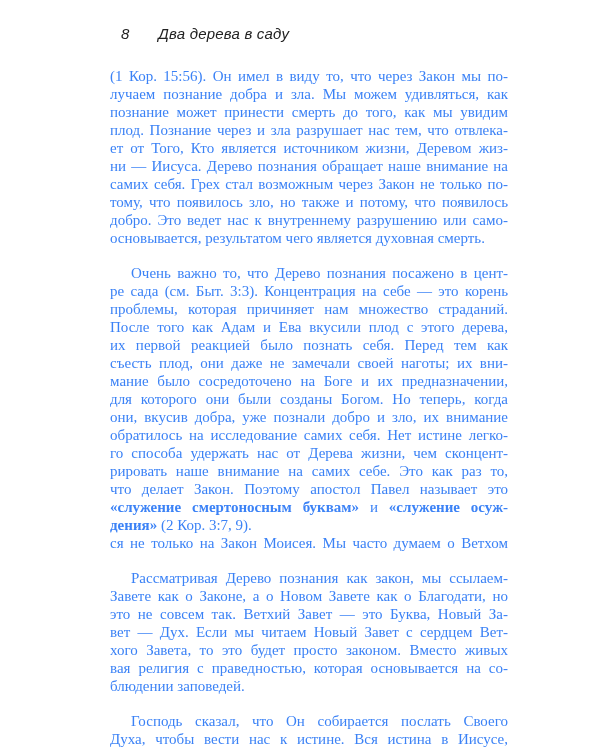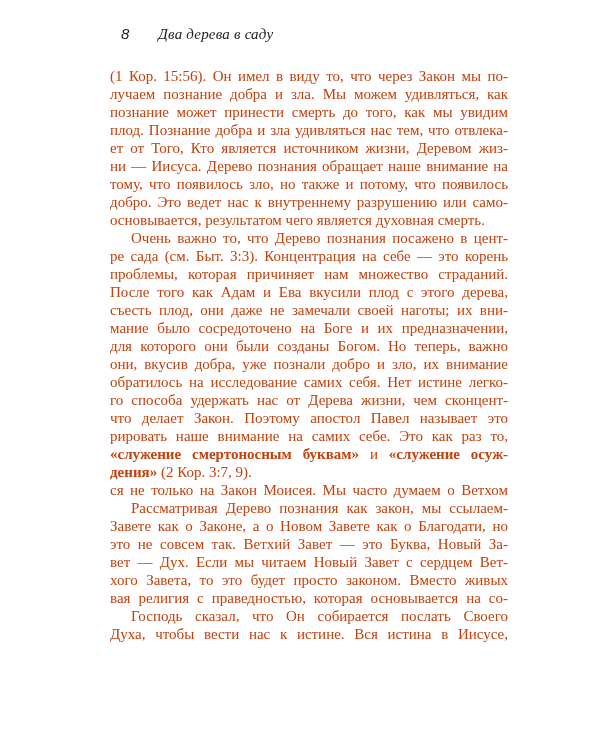--- a/index.html
+++ b/index.html
@@ -31,86 +31,89 @@
     font-size: 15px;
     line-height: 16px;
     color: #222222;
   }
   .running-header .page-num {
     padding-left: 11px;
   }
   .running-header .run-title {
     margin-left: 29px;
     letter-spacing: 0.2px;
-    font-family: Liberation Serif, serif;
   }
   .body-text {
     position: absolute;
     left: 110px;
     top: 67px;
     width: 398px;
     font-family: "Liberation Serif", serif;
     font-size: 15px;
     line-height: 18px;
-    color: #c2410c;
+    color: #3b82f6;
   }
   .line {
     height: 18px;
     overflow: hidden;
     text-align: justify;
     text-align-last: justify;
   }
   .line.last {
     text-align-last: left;
   }
   .line.indent {
     text-indent: 21px;
+    margin-top: 17px;
   }
   .bold {
     font-weight: bold;
   }
 </style>
 </head>
 <body>
 
 <div class="page">
 
   <div class="running-header">
     <span class="page-num">8</span>
     <span class="run-title">Два дерева в саду</span>
   </div>
 
   <div class="body-text" id="body-text">
       <div class="line"><span>(1 Кор. 15:56). Он имел в виду то, что через Закон мы по-</span></div>
       <div class="line"><span>лучаем познание добра и зла. Мы можем удивляться, как</span></div>
       <div class="line"><span>познание может принести смерть до того, как мы увидим</span></div>
-      <div class="line"><span>плод. Познание добра и зла удивляться нас тем, что отвлека-</span></div>
+      <div class="line"><span>плод. Познание через и зла разрушает нас тем, что отвлека-</span></div>
       <div class="line"><span>ет от Того, Кто является источником жизни, Деревом жиз-</span></div>
       <div class="line"><span>ни — Иисуса. Дерево познания обращает наше внимание на</span></div>
+      <div class="line"><span>самих себя. Грех стал возможным через Закон не только по-</span></div>
       <div class="line"><span>тому, что появилось зло, но также и потому, что появилось</span></div>
       <div class="line"><span>добро. Это ведет нас к внутреннему разрушению или само-</span></div>
       <div class="line last"><span>основывается, результатом чего является духовная смерть.</span></div>
       <div class="line indent"><span>Очень важно то, что Дерево познания посажено в цент-</span></div>
       <div class="line"><span>ре сада (см. Быт. 3:3). Концентрация на себе — это корень</span></div>
       <div class="line"><span>проблемы, которая причиняет нам множество страданий.</span></div>
       <div class="line"><span>После того как Адам и Ева вкусили плод с этого дерева,</span></div>
+      <div class="line"><span>их первой реакцией было познать себя. Перед тем как</span></div>
       <div class="line"><span>съесть плод, они даже не замечали своей наготы; их вни-</span></div>
       <div class="line"><span>мание было сосредоточено на Боге и их предназначении,</span></div>
-      <div class="line"><span>для которого они были созданы Богом. Но теперь, важно</span></div>
+      <div class="line"><span>для которого они были созданы Богом. Но теперь, когда</span></div>
       <div class="line"><span>они, вкусив добра, уже познали добро и зло, их внимание</span></div>
       <div class="line"><span>обратилось на исследование самих себя. Нет истине легко-</span></div>
       <div class="line"><span>го способа удержать нас от Дерева жизни, чем сконцент-</span></div>
+      <div class="line"><span>рировать наше внимание на самих себе. Это как раз то,</span></div>
       <div class="line"><span>что делает Закон. Поэтому апостол Павел называет это</span></div>
-      <div class="line"><span>рировать наше внимание на самих себе. Это как раз то,</span></div>
       <div class="line"><span class="bold">«служение смертоносным буквам»</span><span> и </span><span class="bold">«служение осуж-</span></div>
       <div class="line last"><span class="bold">дения»</span><span> (2 Кор. 3:7, 9).</span></div>
       <div class="line"><span>ся не только на Закон Моисея. Мы часто думаем о Ветхом</span></div>
       <div class="line indent"><span>Рассматривая Дерево познания как закон, мы ссылаем-</span></div>
       <div class="line"><span>Завете как о Законе, а о Новом Завете как о Благодати, но</span></div>
       <div class="line"><span>это не совсем так. Ветхий Завет — это Буква, Новый За-</span></div>
       <div class="line"><span>вет — Дух. Если мы читаем Новый Завет с сердцем Вет-</span></div>
       <div class="line"><span>хого Завета, то это будет просто законом. Вместо живых</span></div>
       <div class="line"><span>вая религия с праведностью, которая основывается на со-</span></div>
+      <div class="line last"><span>блюдении заповедей.</span></div>
       <div class="line indent"><span>Господь сказал, что Он собирается послать Своего</span></div>
       <div class="line"><span>Духа, чтобы вести нас к истине. Вся истина в Иисусе,</span></div>
     </div>
 
 </div>
 
 </body></html>

